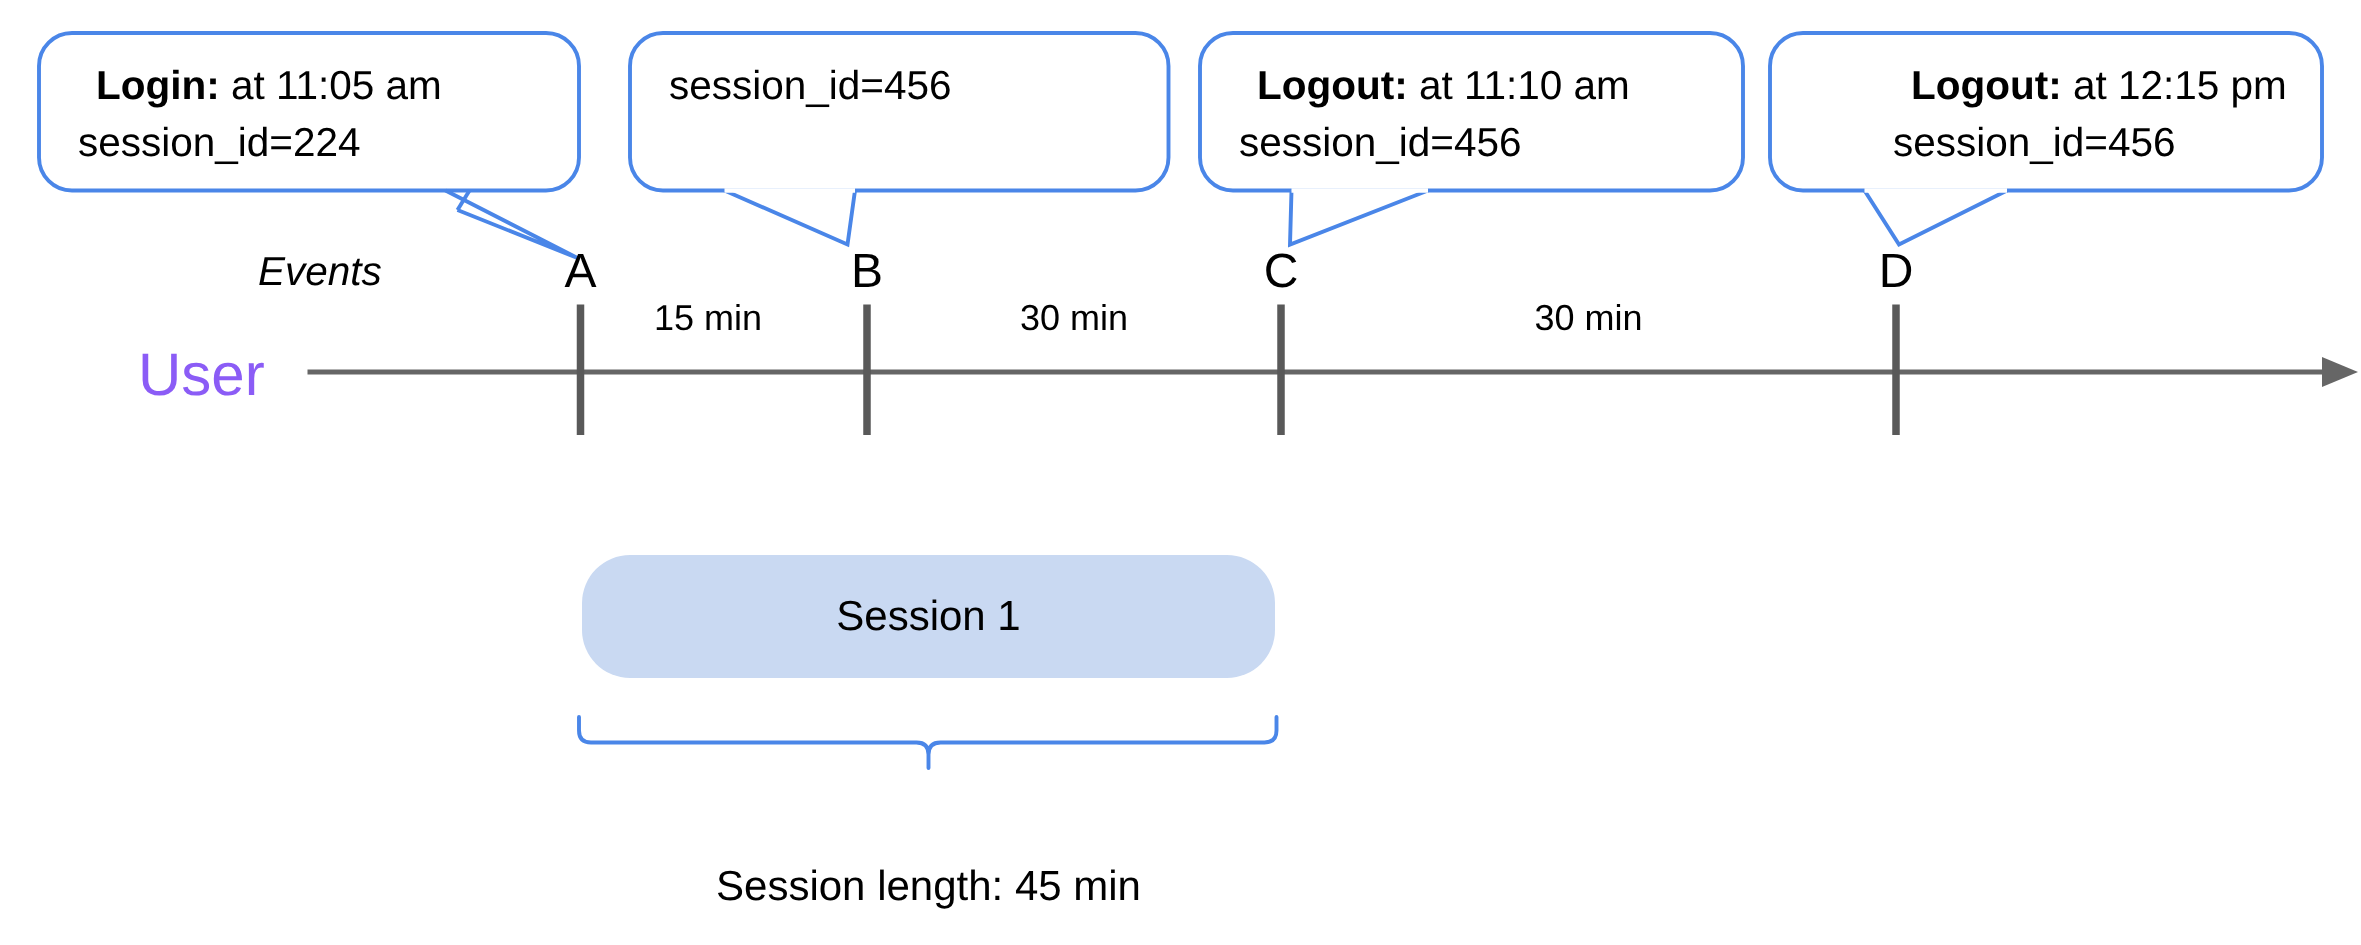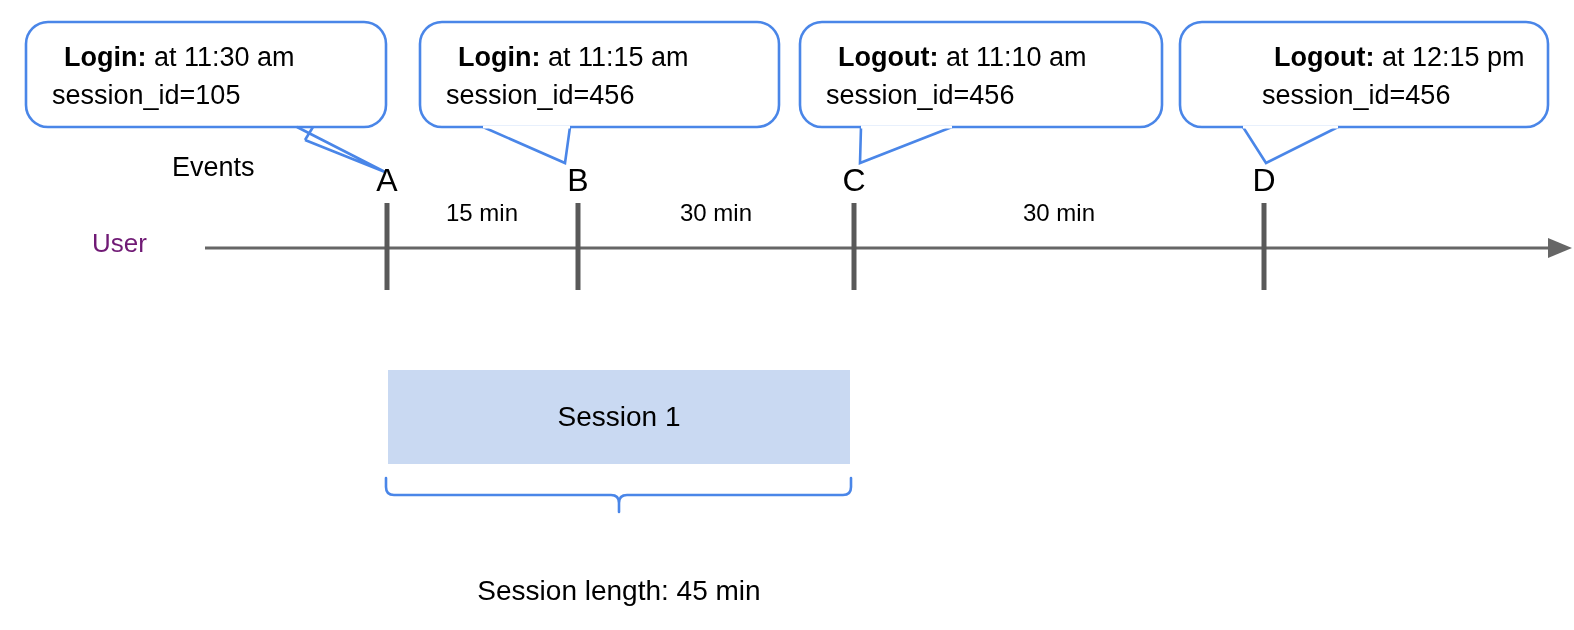--- a/index.html
+++ b/index.html
@@ -32,22 +32,22 @@
     line-height: 38px;
     color: #000000;
     white-space: nowrap;
   }
   .callout-text .lbl {
     font-weight: bold;
     margin-left: 12px;
   }
   .axis-label {
     position: absolute;
-    font-size: 26px;
-    color: #701a75;
+    font-size: 40px;
+    color: #8b5cf6;
     white-space: nowrap;
   }
   .events-label {
     position: absolute;
     font-size: 27px;
     color: #000000;
     white-space: nowrap;
   }
   .point-label {
     position: absolute;
@@ -132,51 +132,50 @@
                L 619 512
                L 619 503
                Q 619 495 627 495
                L 843 495
                Q 851 495 851 487
                L 851 478" fill="none" stroke="#4a86e8" stroke-width="2.6" stroke-linecap="round" stroke-linejoin="round"></path>
     </g>
   </svg>
 
   <div class="callout-text" style="left:52px; top:38px;">
-    <div><span class="lbl">Login:</span><span> at 11:30 am</span></div>
-    <div>session_id=105</div>
+    <div><span class="lbl">Login:</span><span> at 11:05 am</span></div>
+    <div>session_id=224</div>
   </div>
 
   <div class="callout-text" style="left:446px; top:38px;">
-    <div><span class="lbl">Login:</span><span> at 11:15 am</span></div>
     <div>session_id=456</div>
   </div>
 
   <div class="callout-text" style="left:826px; top:38px;">
     <div><span class="lbl">Logout:</span><span> at 11:10 am</span></div>
     <div>session_id=456</div>
   </div>
 
   <div class="callout-text" style="left:1262px; top:38px;">
     <div><span class="lbl">Logout:</span><span> at 12:15 pm</span></div>
     <div>session_id=456</div>
   </div>
 
-  <div class="events-label" style="left:172px; top:152px;">Events</div>
+  <div class="events-label" style="left:172px; top:166px;font-style:italic;">Events</div>
 
   <div class="axis-label" style="left:92px; top:228px;">User</div>
 
   <div class="point-label" style="left:367px; top:162px; width:40px;">A</div>
   <div class="point-label" style="left:558px; top:162px; width:40px;">B</div>
   <div class="point-label" style="left:834px; top:162px; width:40px;">C</div>
   <div class="point-label" style="left:1244px; top:162px; width:40px;">D</div>
 
-  <div class="interval-label" style="left:422px; top:199px; width:120px;">15 min</div>
+  <div class="interval-label" style="left:412px; top:199px; width:120px;">15 min</div>
   <div class="interval-label" style="left:656px; top:199px; width:120px;">30 min</div>
   <div class="interval-label" style="left:999px; top:199px; width:120px;">30 min</div>
 
-  <div class="session-box" style="left:388px; top:370px; width:462px; height:94px; background:#c9d9f2;">
+  <div class="session-box" style="left:388px; top:370px; width:462px; height:82px; background:#c9d9f2;border-radius:32px;">
     <span>Session 1</span>
   </div>
 
   <div class="caption" style="left:388px; top:575px; width:462px;">Session length: 45 min</div>
 
 </div>
 
 </body></html>

